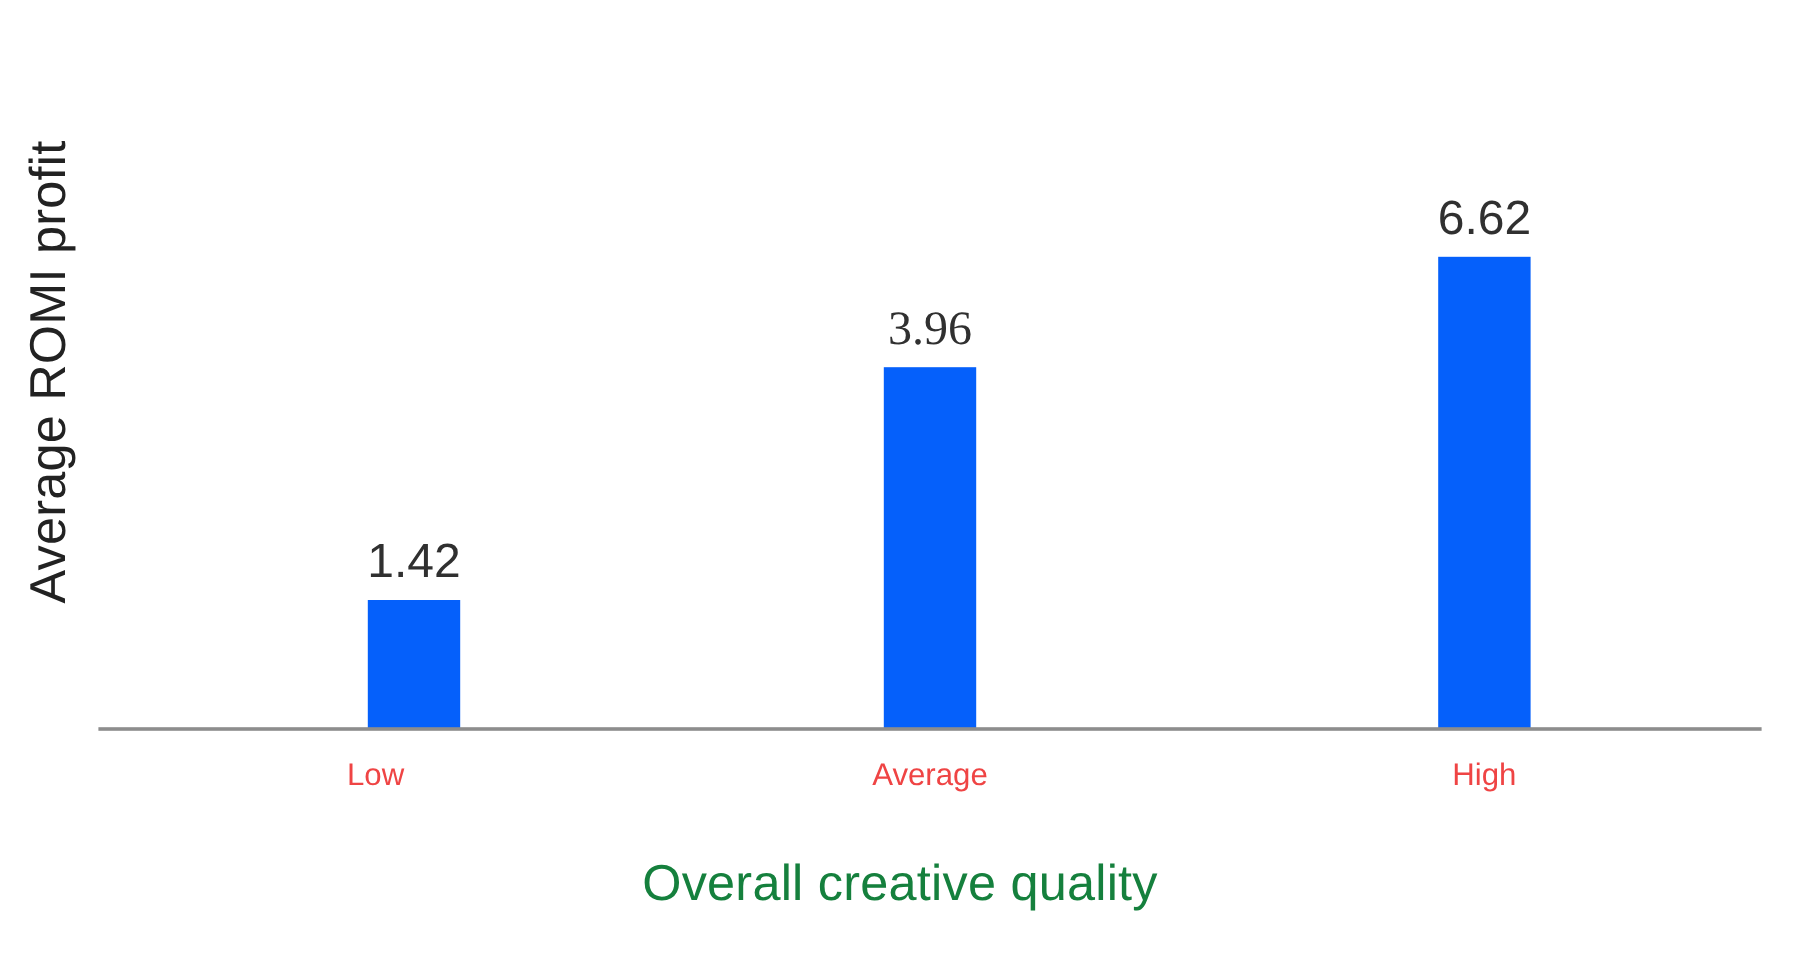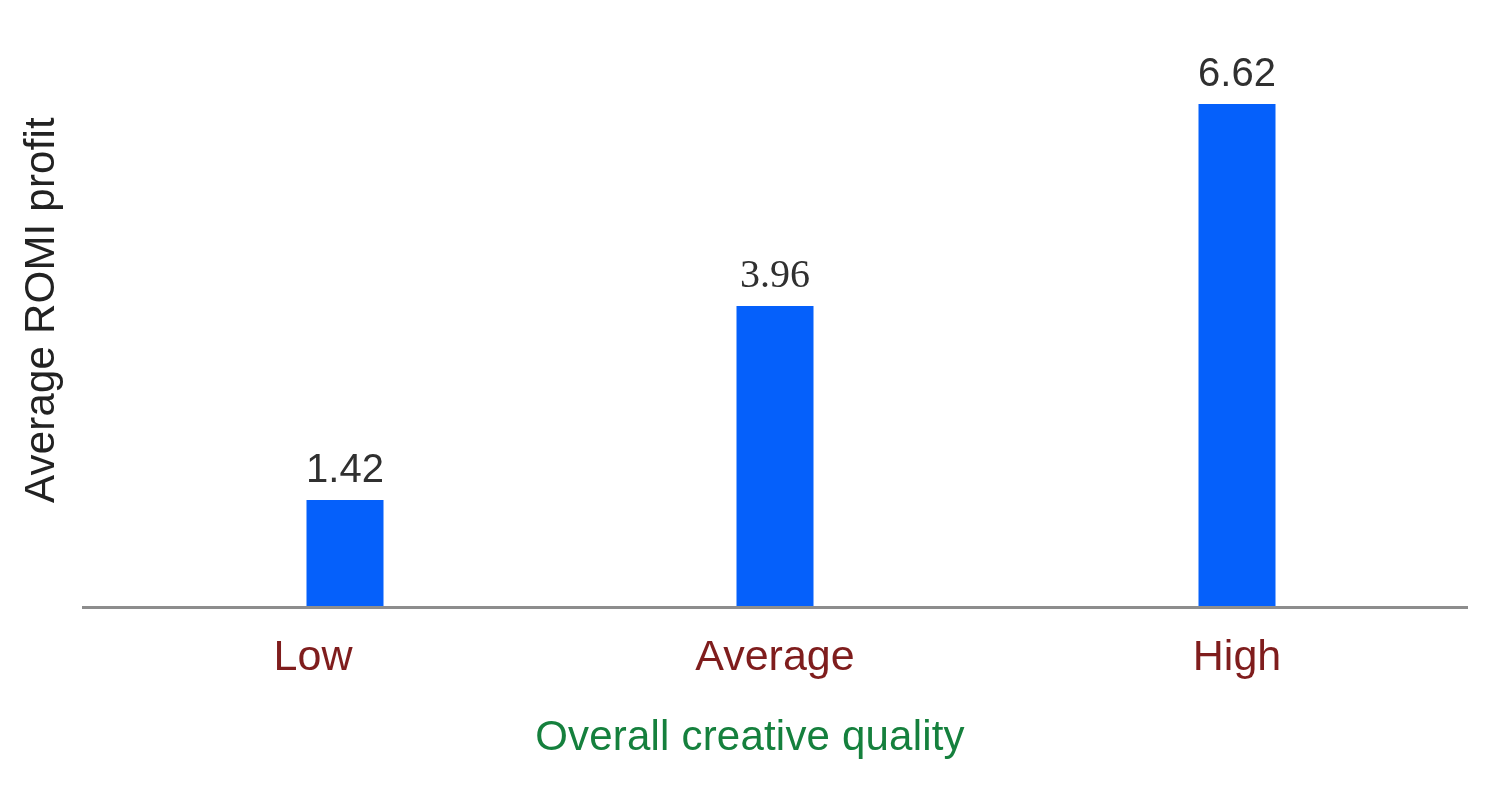--- a/index.html
+++ b/index.html
@@ -108,23 +108,23 @@
     left: 82px;
     top: 630px;
     width: 1386px;
     height: 60px;
   }
 
   .tick-label {
     position: absolute;
     top: 0;
     transform: translateX(-50%);
-    font-size: 43px;
+    font-size: 26px;
     font-weight: 300;
-    color: #7f1d1d;
+    color: #ef4444;
     white-space: nowrap;
     line-height: 1.2;
   }
 </style>
 </head>
 <body style="background: rgb(255, 255, 255);">
 
 <div id="chart-root">
 
   <div class="y-axis-title">Average ROMI profit</div>
@@ -137,21 +137,21 @@
       </div>
     </div>
 
     <div class="bar-slot" style="left:462px; width:462px;font-family:Liberation Serif, serif;">
       <div class="bar-rect" style="height: 302.085px; background: rgb(5, 96, 251);">
         <div class="bar-value">3.96</div>
       </div>
     </div>
 
     <div class="bar-slot" style="left:924px; width:462px;">
-      <div class="bar-rect" style="height: 504px; background: rgb(5, 96, 251); margin-top: 14px;">
+      <div class="bar-rect" style="height: 394px; background: rgb(5, 96, 251); margin-top: 14px;">
         <div class="bar-value">6.62</div>
       </div>
     </div>
 
   </div>
 
   <div class="axis-line" style="background: rgb(141, 141, 141);"></div>
 
   <div class="tick-layer">
     <div class="tick-label" style="left:231px;">Low</div>

